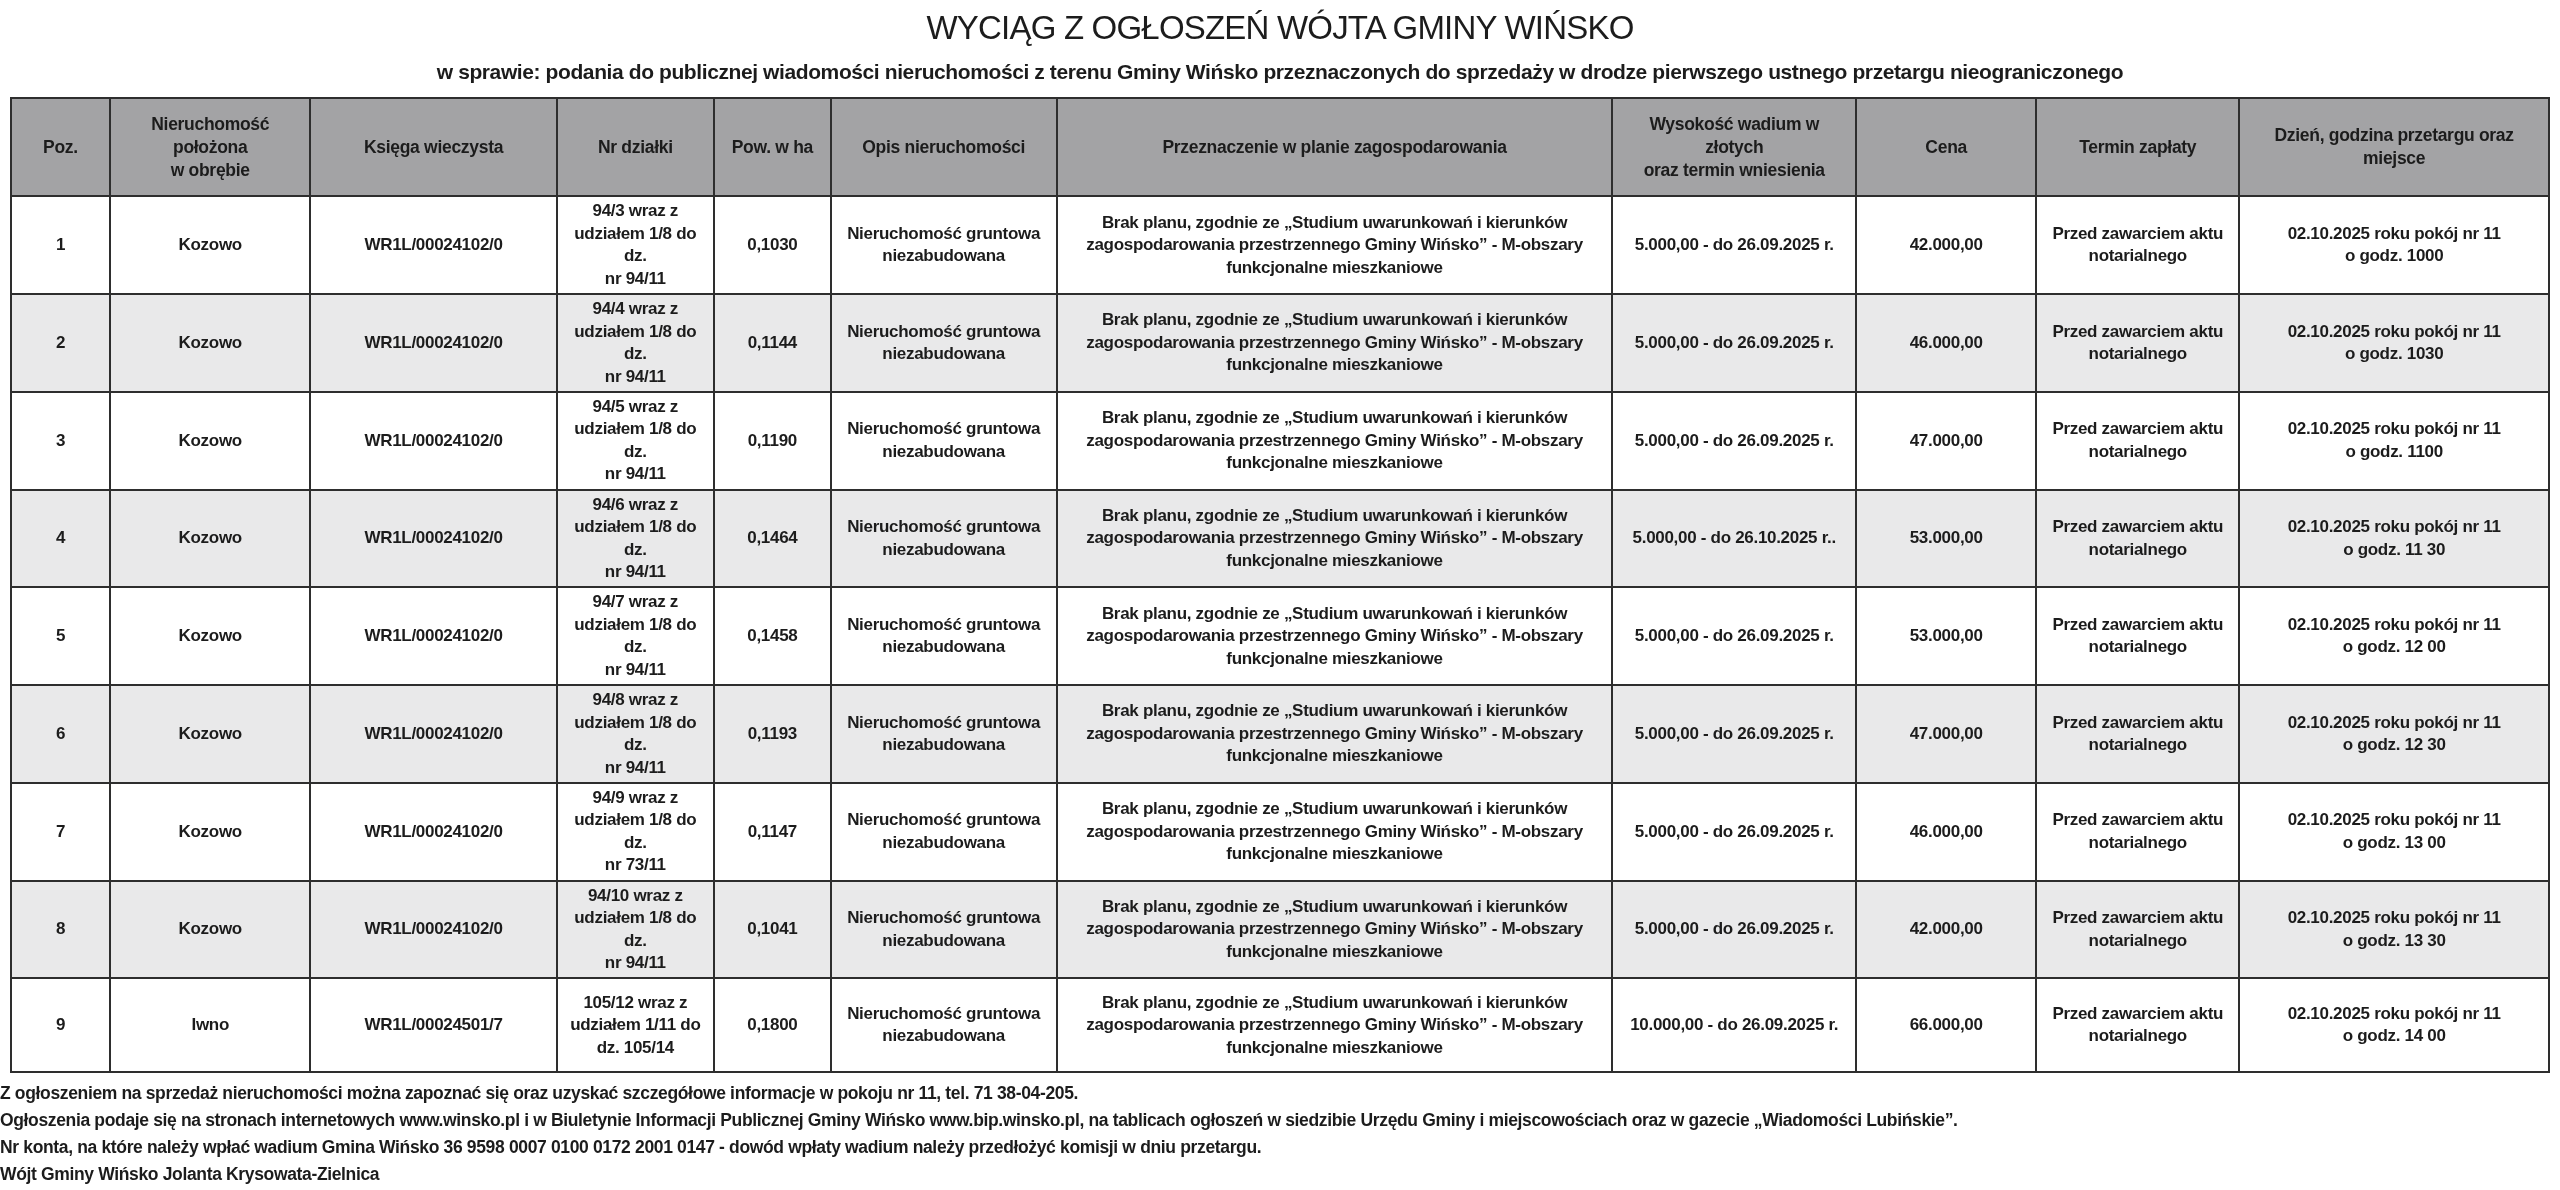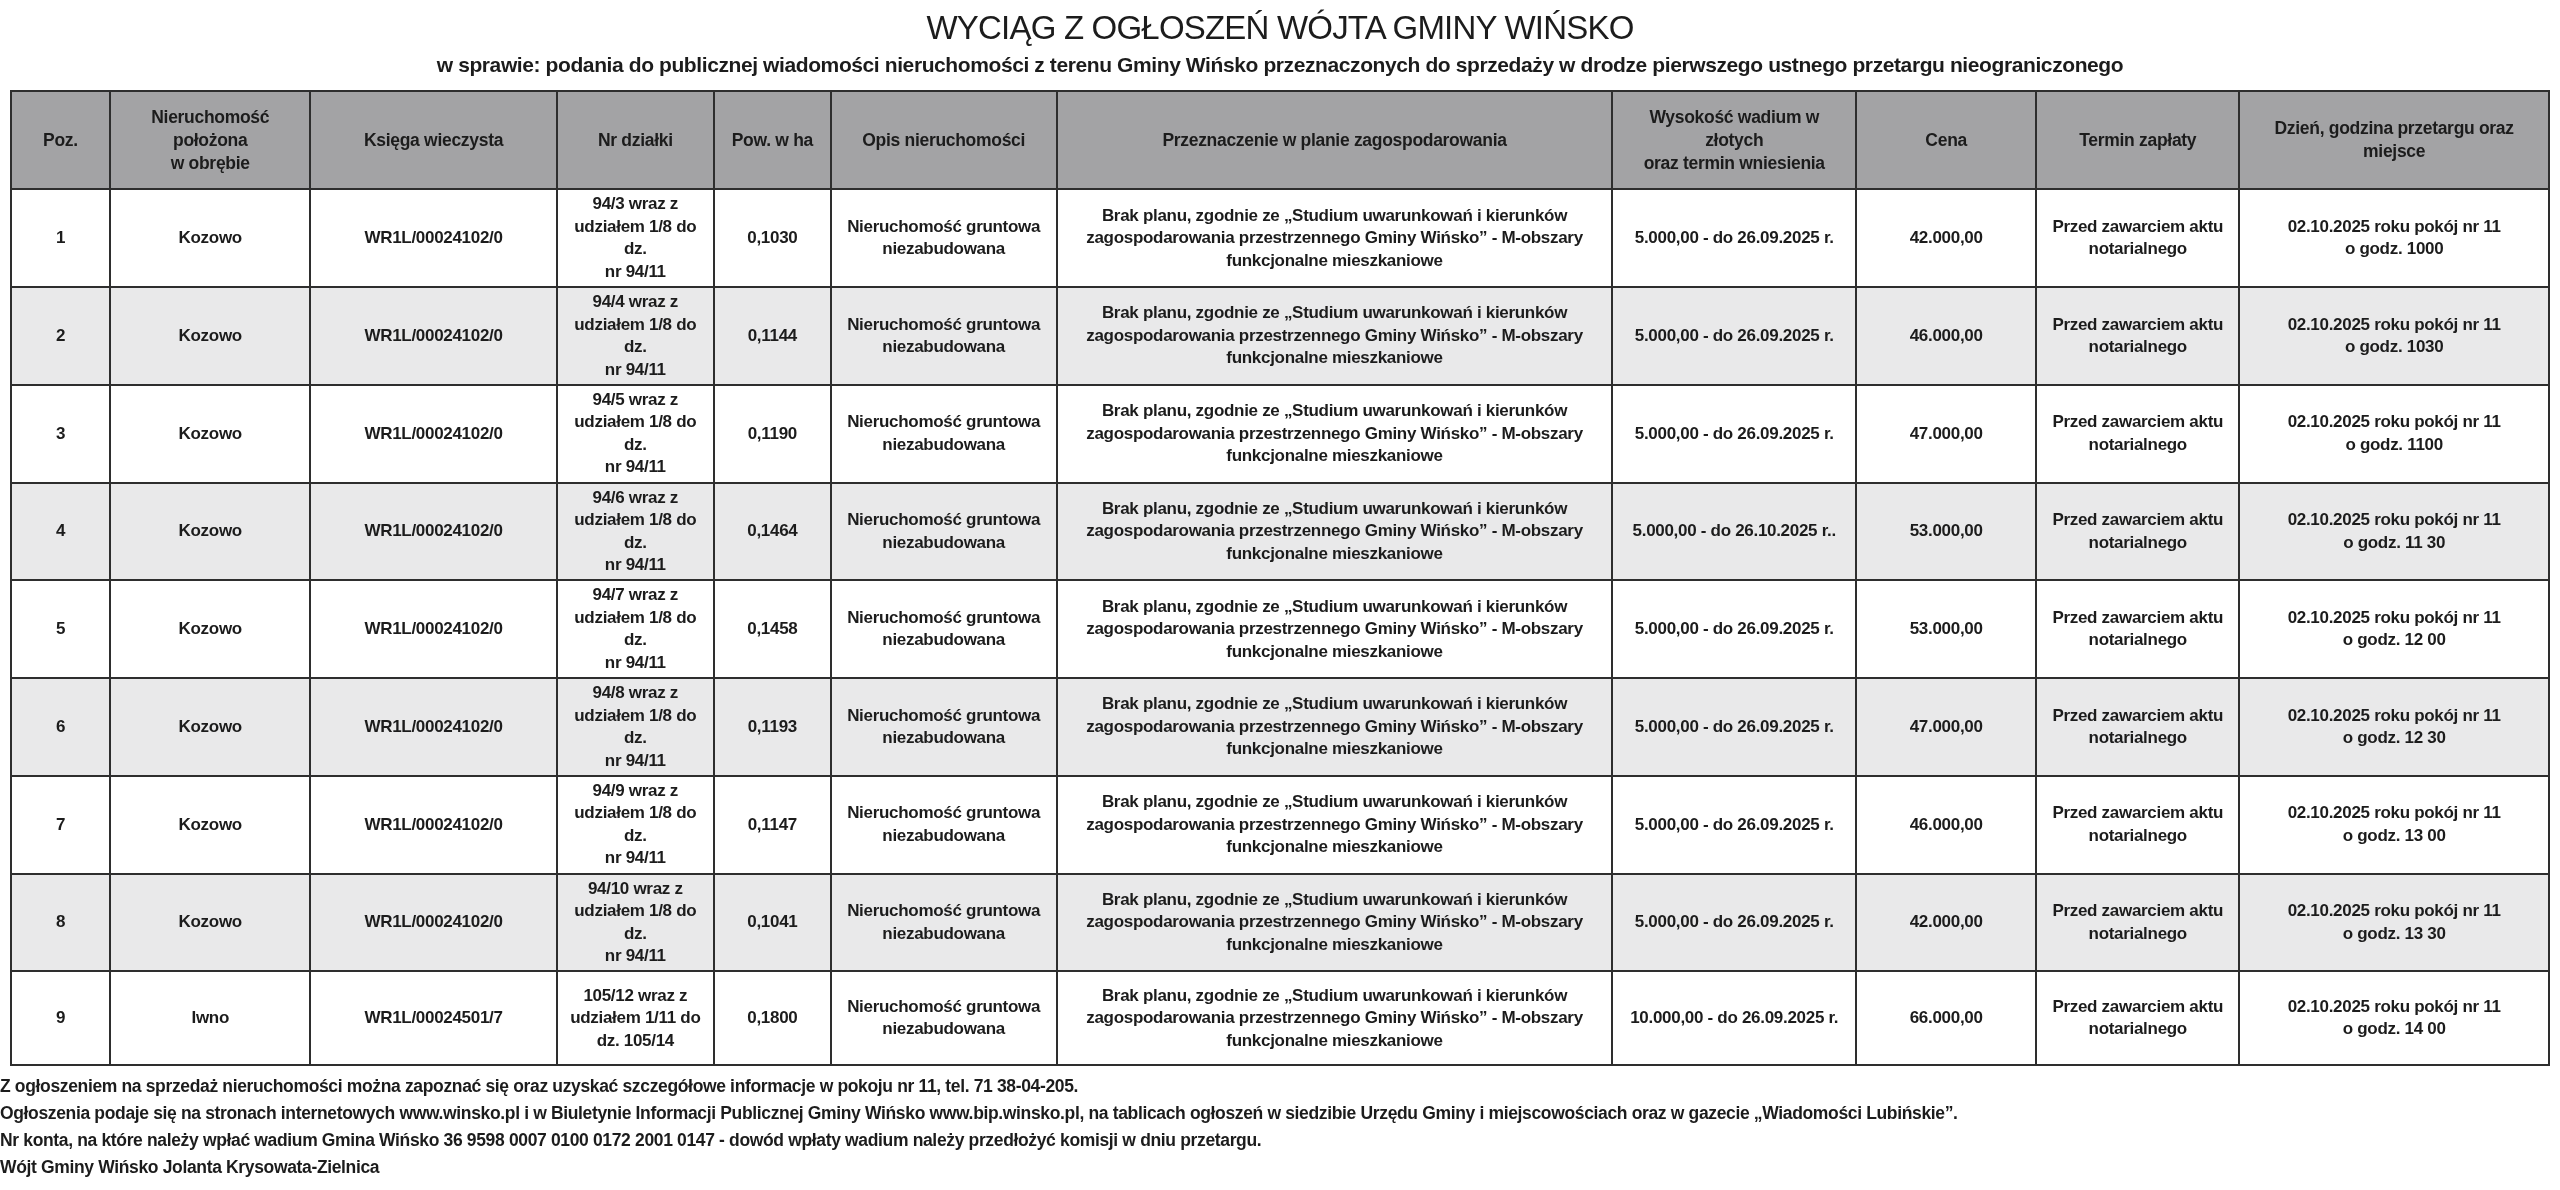--- a/index.html
+++ b/index.html
@@ -24,21 +24,21 @@
     font-weight:400;
     letter-spacing:-0.8px;
     margin-top:10px;
     line-height:1.1;
   }
   .page-subtitle{
     text-align:center;
     font-size:21px;
     font-weight:700;
     letter-spacing:-0.4px;
-    margin-top:7px;
+    margin-top:14px;
     line-height:1.15;
   }
   table{
     border-collapse:collapse;
     table-layout:fixed;
     width:2540px;
     margin:13px auto 0 auto;
   }
   th,td{
     border:2px solid var(--border-color);
@@ -238,21 +238,21 @@
 notarialnego</td>
         <td>02.10.2025 roku pokój nr 11
 o godz. 12 30</td>
       </tr>
       <tr>
         <td>7</td>
         <td>Kozowo</td>
         <td>WR1L/00024102/0</td>
         <td>94/9 wraz z
 udziałem 1/8 do dz.
-nr 94/11</td>
+nr 73/11</td>
         <td>0,1147</td>
         <td>Nieruchomość gruntowa
 niezabudowana</td>
         <td>Brak planu, zgodnie ze „Studium uwarunkowań i kierunków
 zagospodarowania przestrzennego Gminy Wińsko” - M-obszary
 funkcjonalne mieszkaniowe</td>
         <td>5.000,00 - do 26.09.2025 r.</td>
         <td>46.000,00</td>
         <td>Przed zawarciem aktu
 notarialnego</td>

